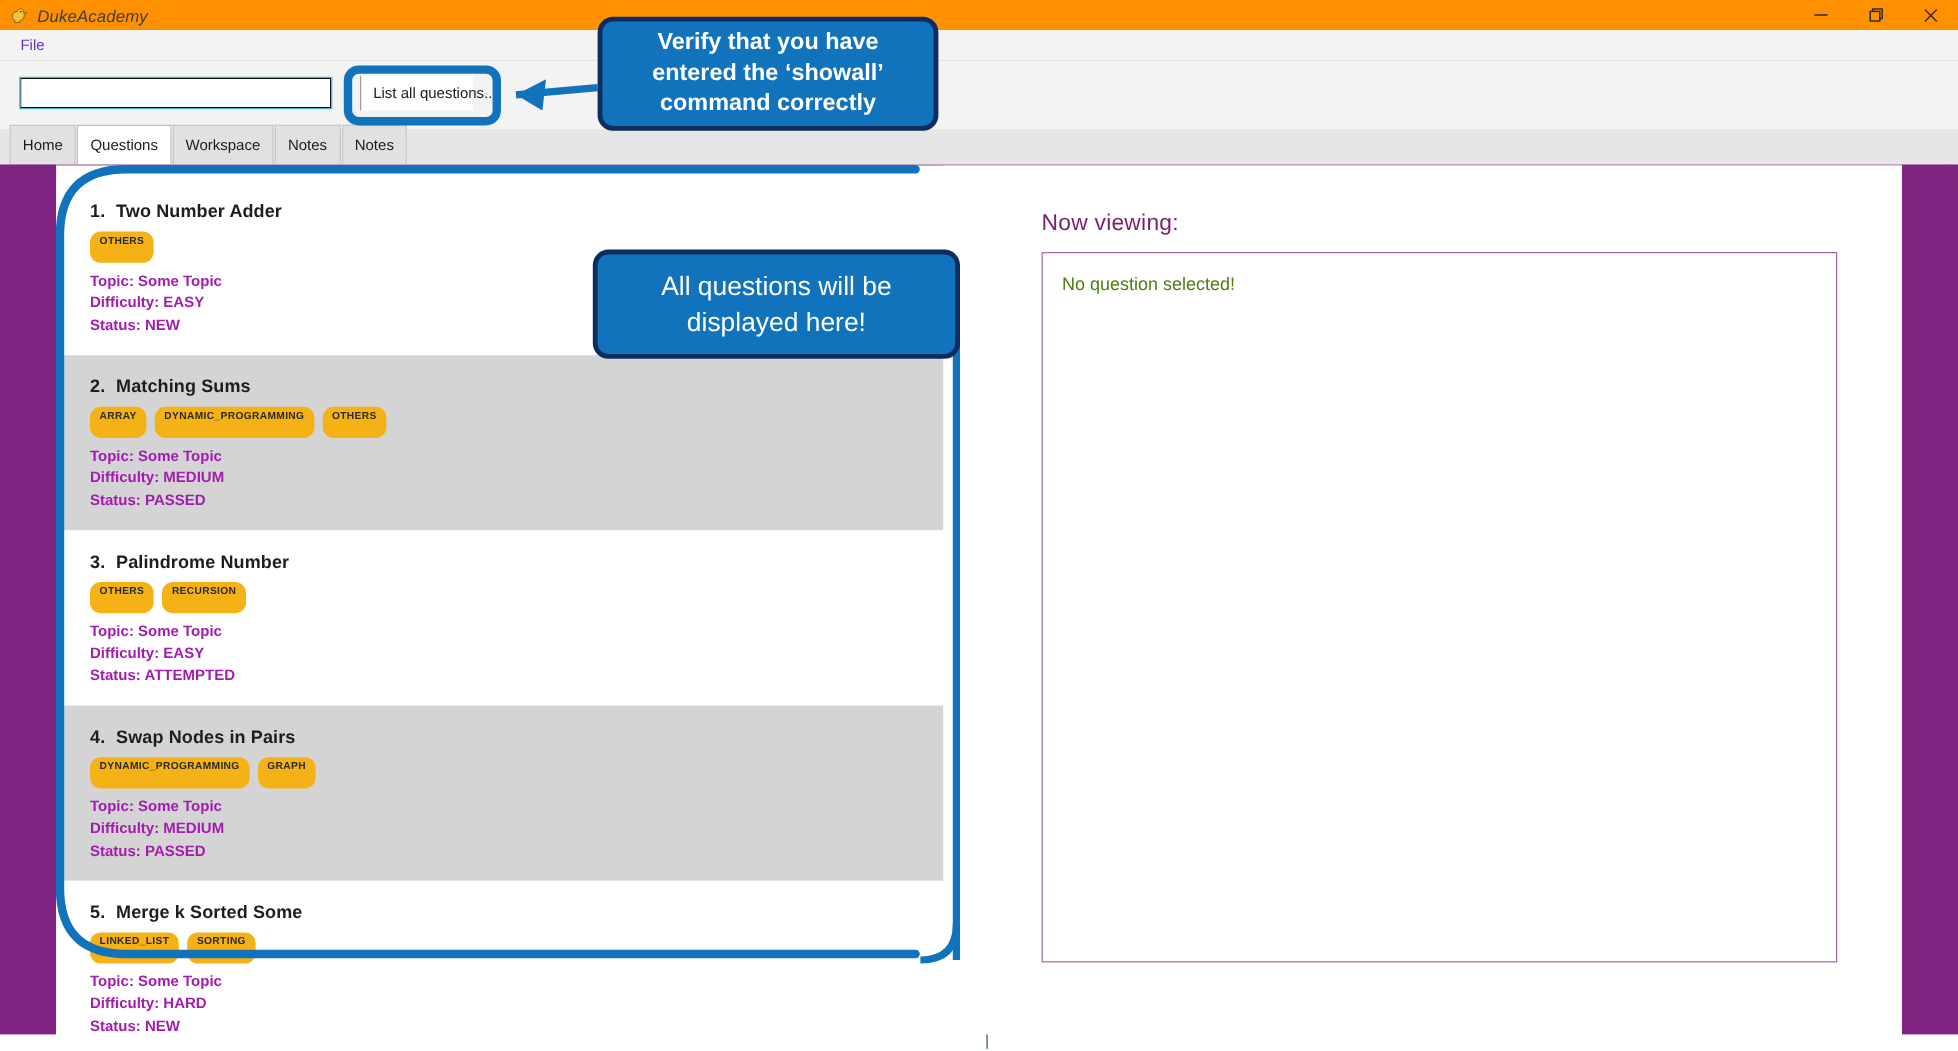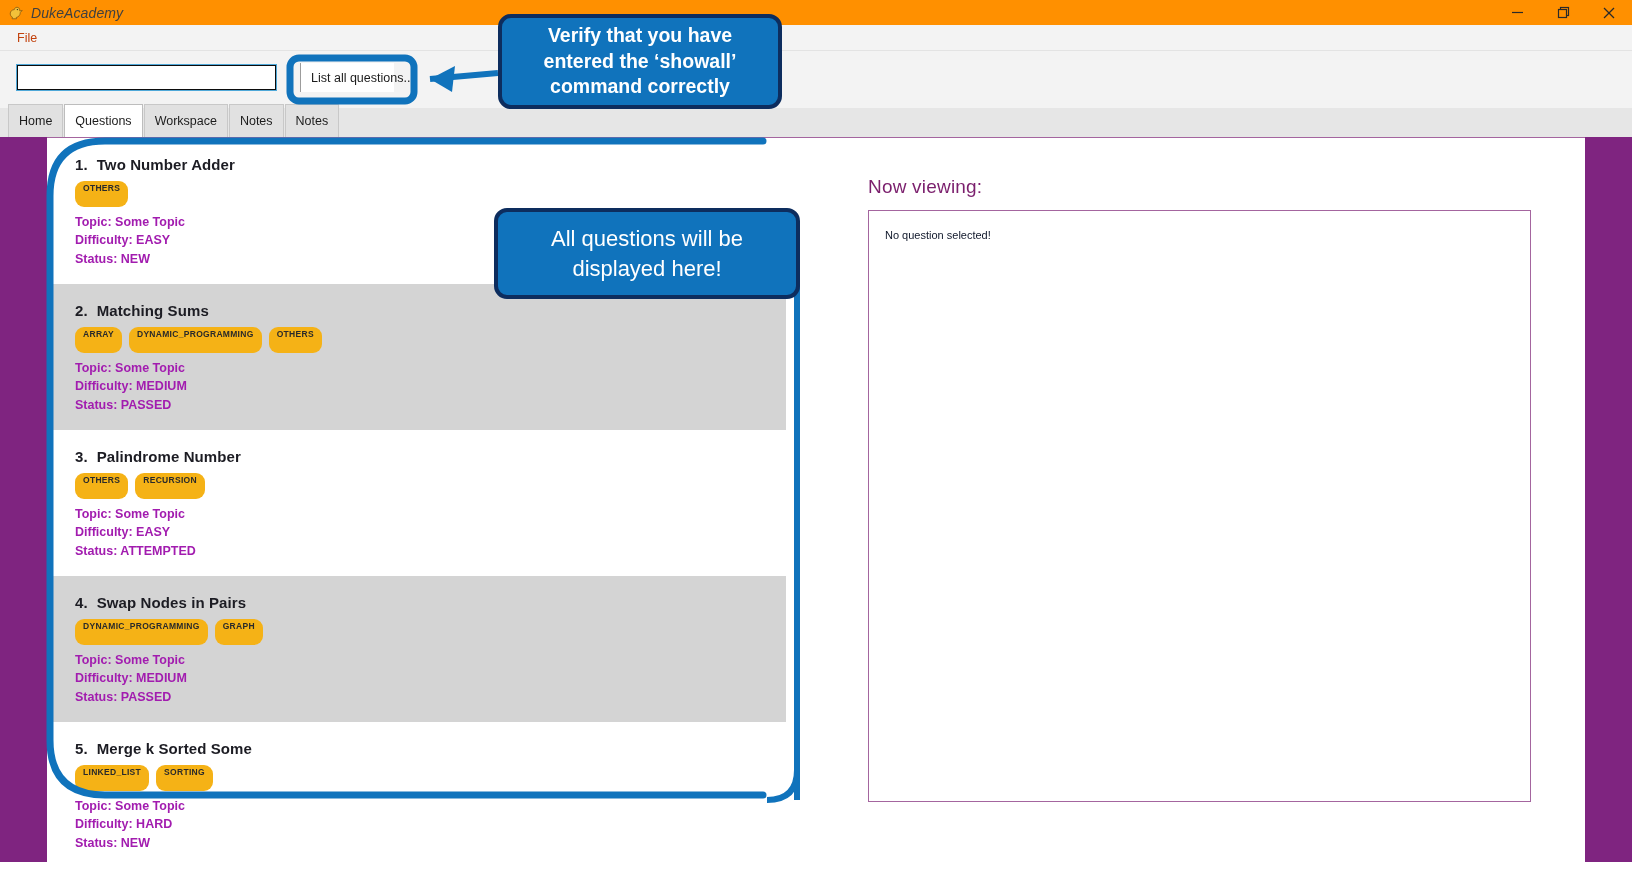--- a/index.html
+++ b/index.html
@@ -59,21 +59,21 @@
     position: absolute;
     left: 0; top: 25px;
     width: 1632px; height: 25px;
     background: #f3f3f3;
     border-bottom: 1px solid #e3e3e3;
     display: flex;
     align-items: center;
   }
   .menu-item {
     font-size: 12.5px;
-    color: #c2410c;
+    color: #6d28d9;
     padding: 3px 9px;
     margin-left: 8px;
   }
 
   
   .cmdbar {
     position: absolute;
     left: 0; top: 51px;
     width: 1632px; height: 57px;
     background: #f3f3f3;
@@ -173,24 +173,24 @@
     left: 47px; top: 0;
     width: 1538px; height: 725px;
     background: #ffffff;
     border-top: 1px solid #a4659f;
     box-sizing: border-box;
   }
 
   
   .list-pane {
     position: absolute;
-    left: 0; top: 0;
+    left: 0; top: 12px;
     width: 776px; height: 724px;
     background: #ffffff;
-    border-right: 6px solid #0c4a6e;
+    border-right: 1px solid #0c4a6e;
     box-sizing: border-box;
     overflow: hidden;
   }
   .q-item {
     position: relative;
     padding: 18px 0 16px 28px;
     background: #ffffff;
   }
   .q-item.alt { background: #d4d4d4; }
   .q-title {
@@ -249,22 +249,22 @@
   }
   .view-box {
     position: absolute;
     left: 82px; top: 72px;
     width: 663px; height: 592px;
     border: 1px solid #a4659f;
     background: #ffffff;
     box-sizing: border-box;
   }
   .view-empty {
-    font-size: 11px;
-    color: #0f172a;
+    font-size: 15px;
+    color: #4d7c0f;
     padding: 18px 0 0 16px;
   }
 
   
   .overlay {
     position: absolute;
     left: 0; top: 0;
     width: 1632px; height: 876px;
     pointer-events: none;
   }

